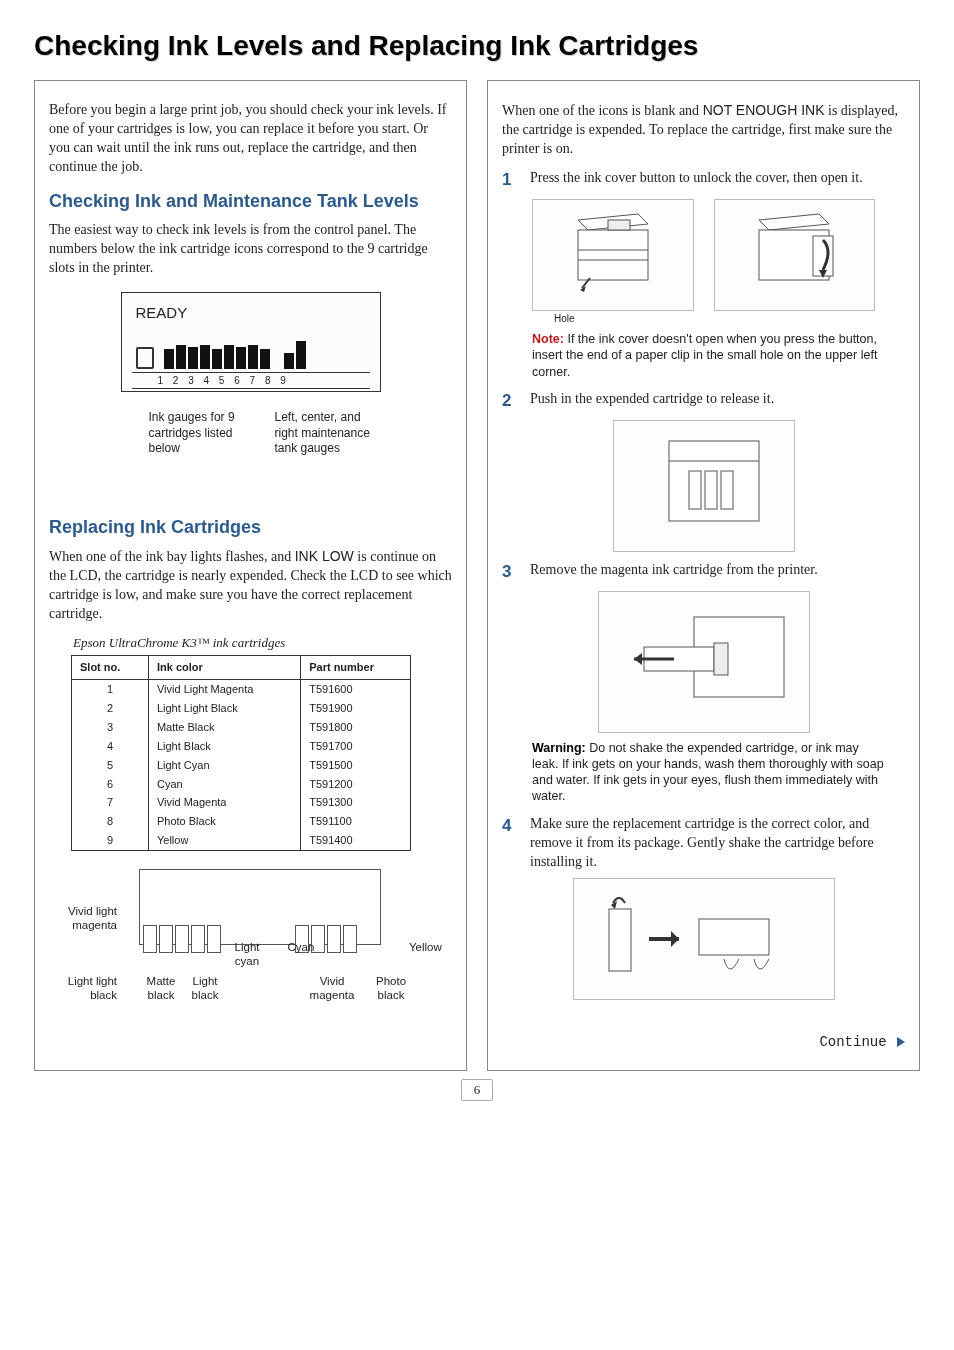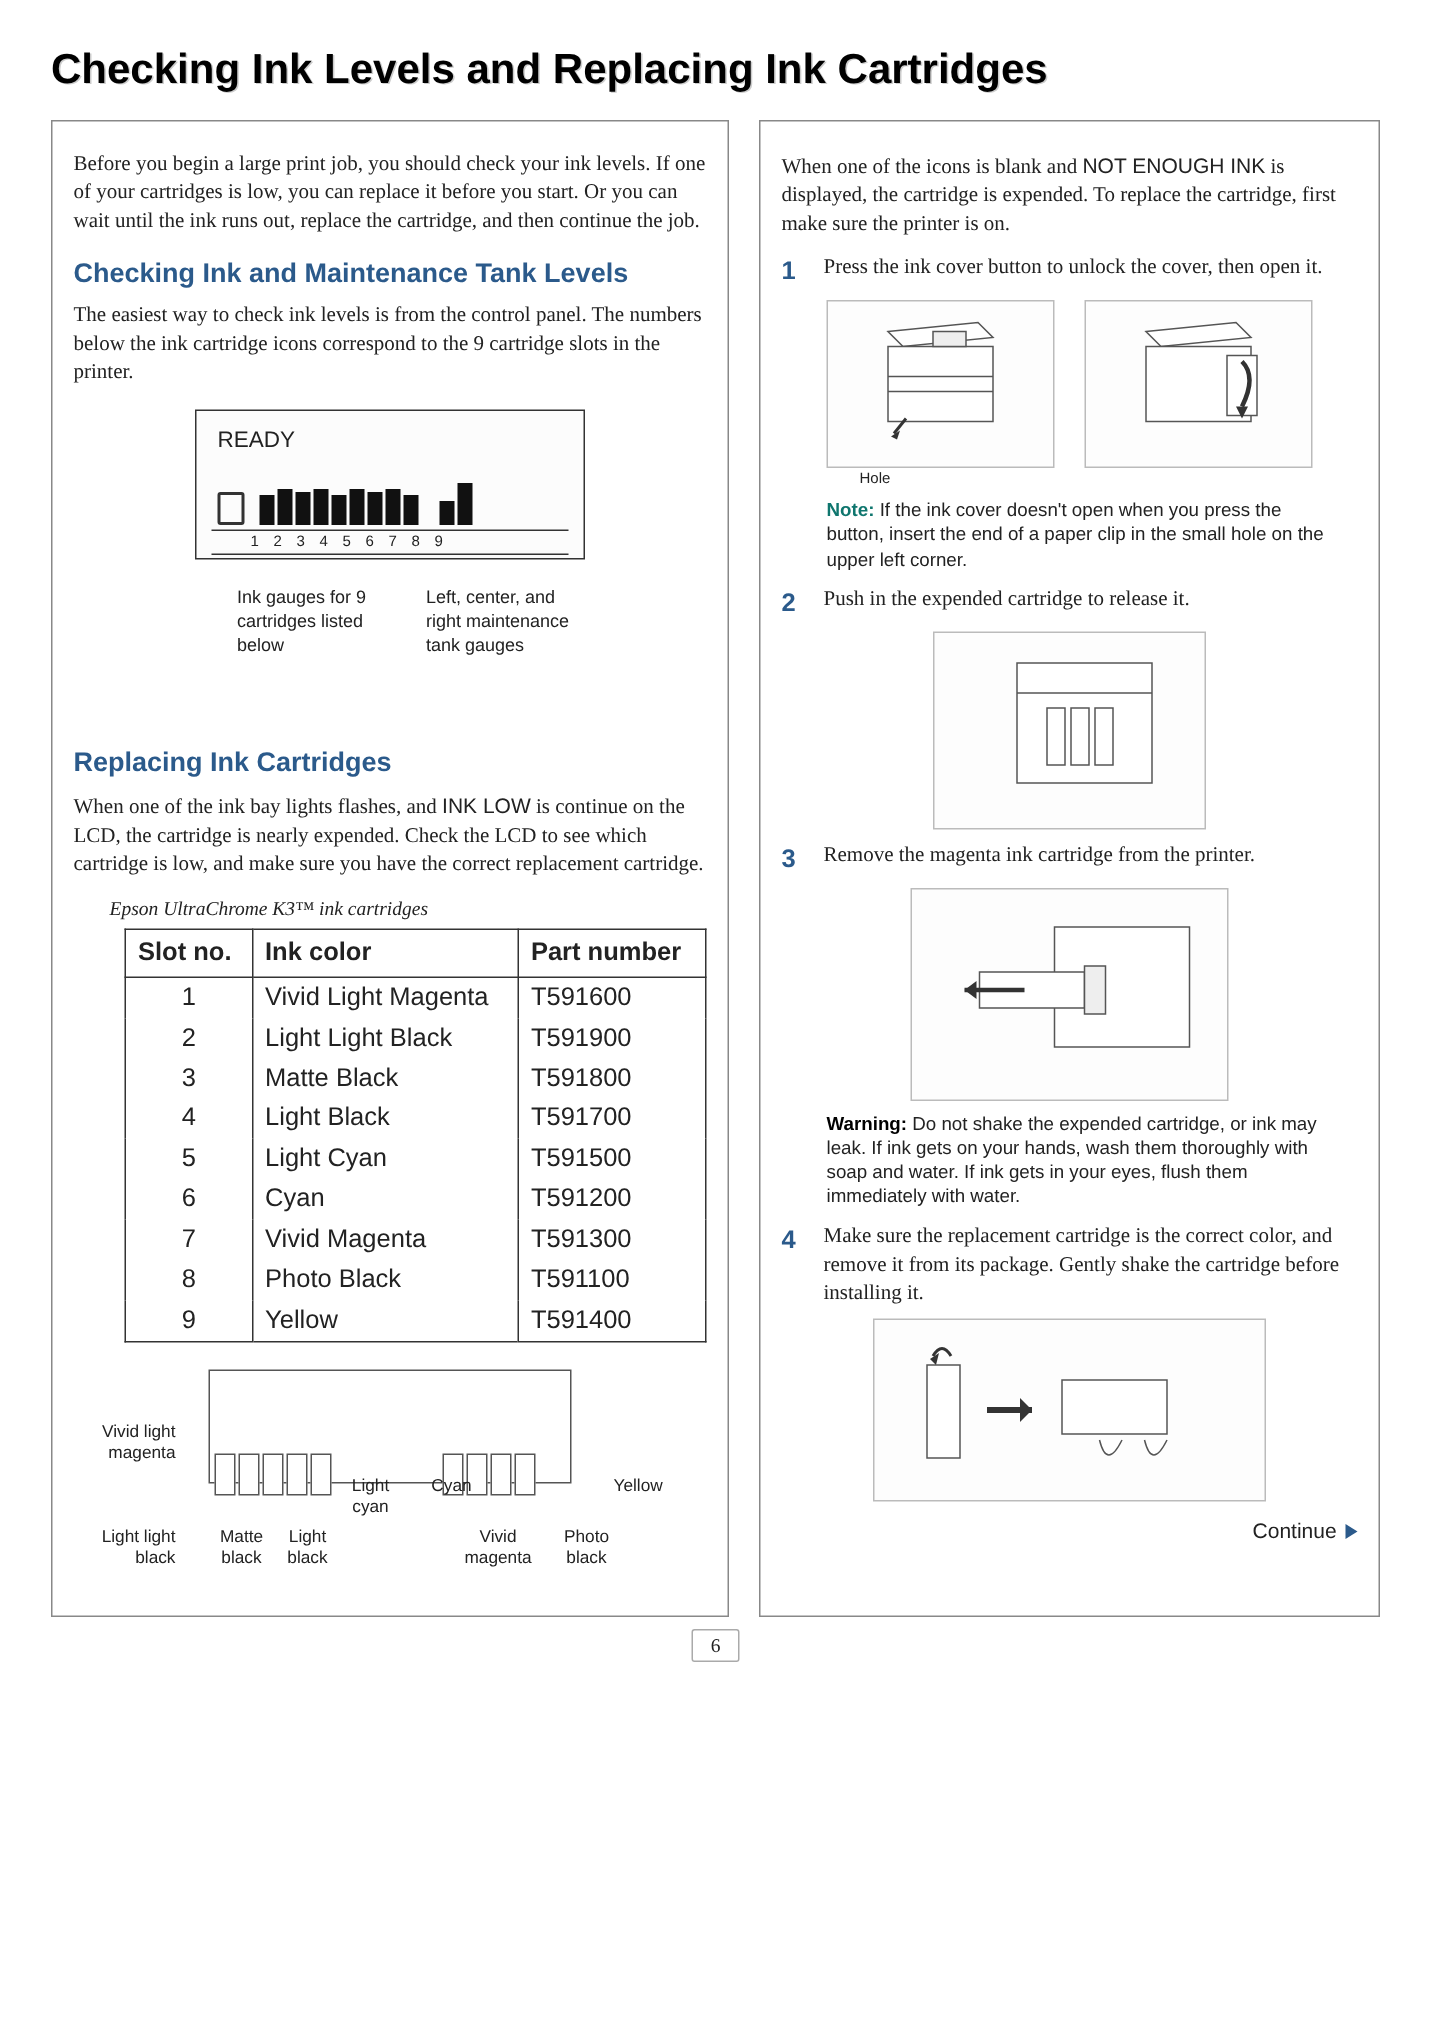--- a/index.html
+++ b/index.html
@@ -105,23 +105,23 @@
     line-height: 1.3;
   }
   .table-caption {
     font-style: italic;
     margin: 10px 0 4px 24px;
     font-size: 13px;
   }
   table.cart {
     border-collapse: collapse;
     font-family: Arial, sans-serif;
-    font-size: 17px;
-    margin-left: 34px;
-    width: 388px;
+    font-size: 11px;
+    margin-left: 22px;
+    width: 340px;
   }
   table.cart th, table.cart td {
     text-align: left;
     padding: 2px 8px;
   }
   table.cart thead th {
     border: 1px solid #333;
     font-weight: bold;
     padding: 4px 8px;
   }
@@ -192,34 +192,34 @@
     font-family: Arial, sans-serif;
     font-size: 10px;
     color: #999;
   }
   .note {
     font-family: Arial, sans-serif;
     font-size: 12.5px;
     margin: 6px 20px 6px 30px;
     line-height: 1.3;
   }
-  .note-label { color: #0f766e; font-weight: bold; }
+  .note-label { color: #b91c1c; font-weight: bold; }
   .warn-label { color: #000000; font-weight: bold; }
   .hole-label {
     font-family: Arial, sans-serif;
     font-size: 10px;
     margin-left: 52px;
     margin-top: -6px;
   }
   .sans { font-family: Arial, sans-serif; }
   .continue {
     text-align: right;
-    font-family: Liberation Sans, sans-serif;
+    font-family: Liberation Mono, monospace;
     font-size: 14px;
-    margin-top: 11px;
+    margin-top: 34px;
   }
   .tri {
     display: inline-block;
     width: 0; height: 0;
     border-top: 5px solid transparent;
     border-bottom: 5px solid transparent;
     border-left: 8px solid #2b5a8b;
     vertical-align: -1px;
     margin-left: 2px;
   }

